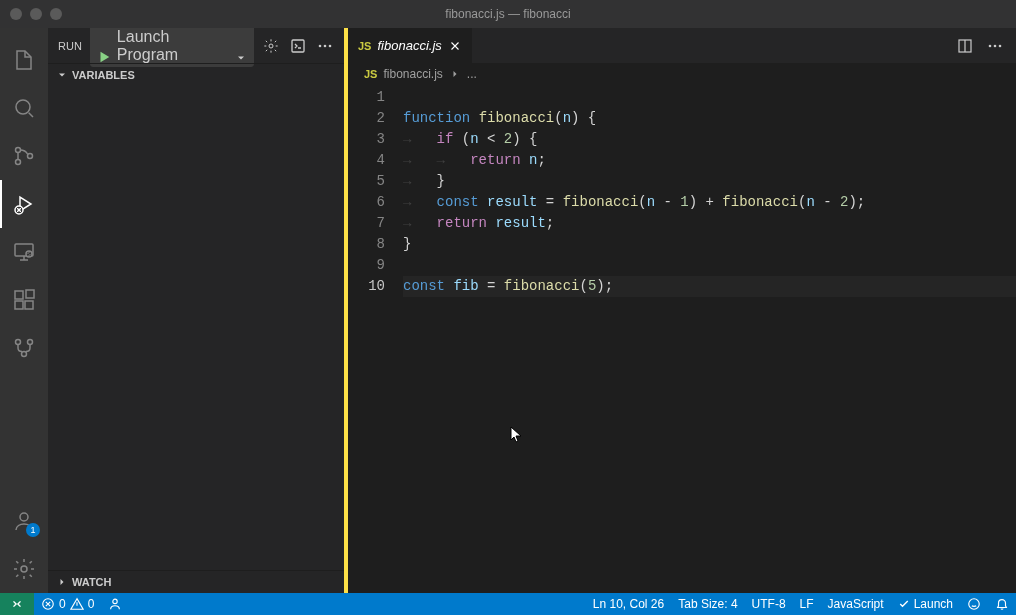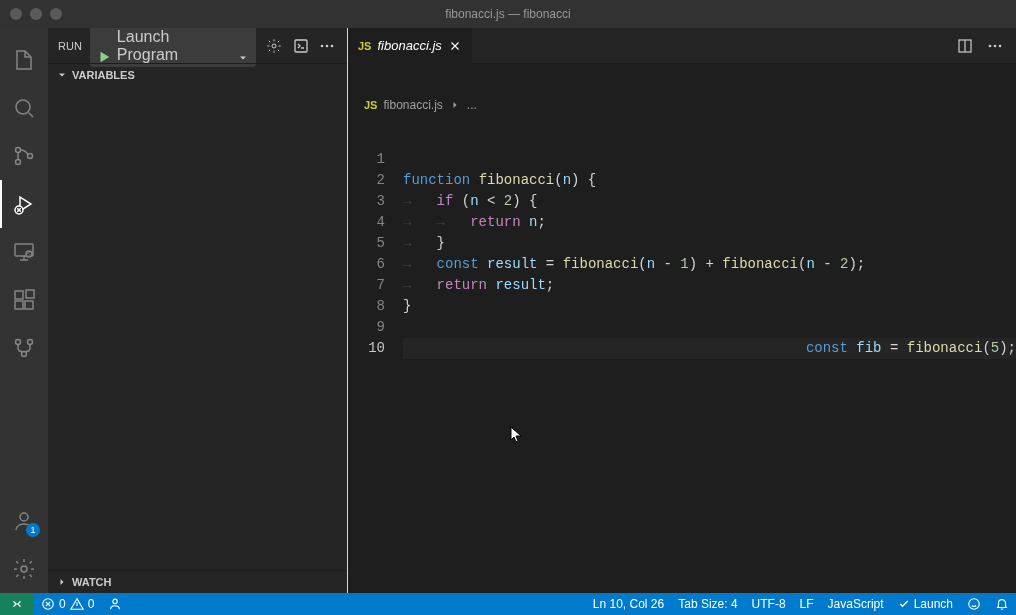--- a/index.html
+++ b/index.html
@@ -75,21 +75,21 @@
   display: flex;
   align-items: center;
   justify-content: center;
   padding: 0 3px;
 }
 .sidebar {
   width: 300px;
   background: #252526;
   display: flex;
   flex-direction: column;
-  border-right: 1px solid #fde047;
+  border-right: 4px solid #fde047;
 }
 .run-header {
   height: 35px;
   display: flex;
   align-items: center;
   padding: 0 10px;
   gap: 8px;
 }
 .run-label { font-size: 11px; color: #ccc; }
 .launch-select {
@@ -138,21 +138,20 @@
   width: 16px; height: 16px;
   border: 1px solid #6b6b6b;
   background: #3c3c3c;
   display: inline-block;
 }
 .editor-area {
   flex: 1;
   display: flex;
   flex-direction: column;
   background: #1e1e1e;
-  gap: 31px;
 }
 .tab-bar {
   height: 35px;
   background: #252526;
   display: flex;
   align-items: center;
 }
 .tab {
   height: 35px;
   background: #1e1e1e;
@@ -196,21 +195,20 @@
 }
 .gutter .current { color: #c6c6c6; }
 .code {
   flex: 1;
   color: #d4d4d4;
   white-space: pre;
 }
 .code .current-line {
   background: rgba(255,255,255,0.03);
   display: block;
-  text-align: right;
 }
 .k { color: #569cd6; }
 .fn { color: #dcdcaa; }
 .v { color: #9cdcfe; }
 .p { color: #d4d4d4; }
 .n { color: #b5cea8; }
 .c { color: #c586c0; }
 .ind { color: #404040; }
 .statusbar {
   height: 22px;

